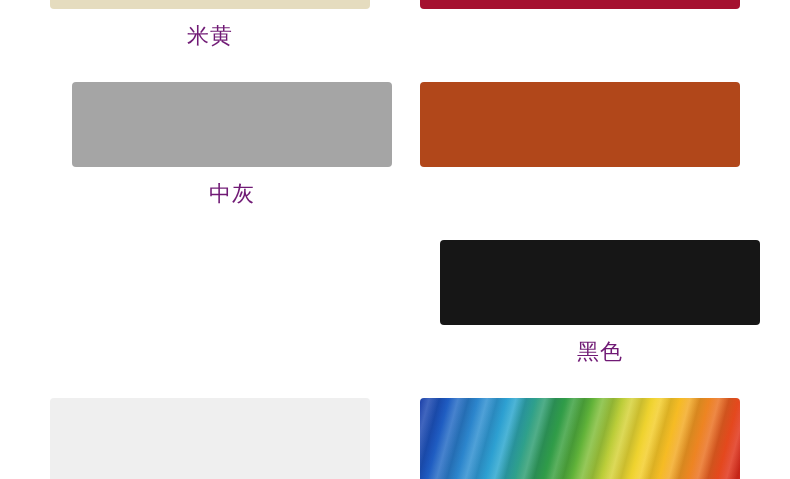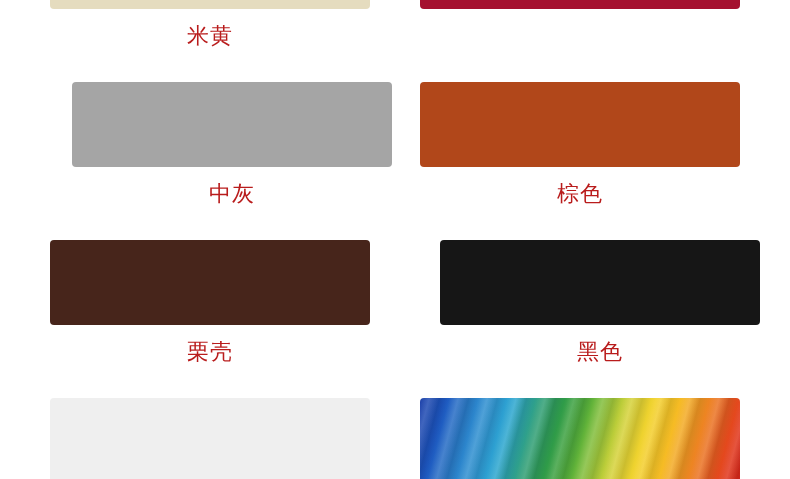--- a/index.html
+++ b/index.html
@@ -36,21 +36,21 @@
   .swatch-chip {
     width: 320px;
     border-radius: 4px;
     box-sizing: border-box;
   }
   .swatch-label {
     width: 320px;
     text-align: center;
     font-size: 22px;
     line-height: 30px;
-    color: #b91c1c;
+    color: #701a75;
     letter-spacing: 1px;
     margin-top: 12px;
     font-family: "Liberation Sans", "DejaVu Sans", sans-serif;
   }
 
   
   .rainbow {
     position: relative;
     overflow: hidden;
     background:
@@ -97,27 +97,22 @@
       <div class="swatch-chip" style="height:85px;background:#a5102f;"></div>
     </div>
 
     <div class="swatch-cell col-left" style="top:82px;margin-left:22px;">
       <div class="swatch-chip" style="height:85px;background:#a5a5a5;"></div>
       <div class="swatch-label">中灰</div>
     </div>
 
     <div class="swatch-cell col-right" style="top:82px;">
       <div class="swatch-chip" style="height:85px;background:#b1471a;"></div>
-      <div class="swatch-label">棕色</div>
     </div>
 
-    <div class="swatch-cell col-left" style="top:240px;">
-      <div class="swatch-chip" style="height:85px;background:#47251b;"></div>
-      <div class="swatch-label">栗壳</div>
-    </div>
 
     <div class="swatch-cell col-right" style="top:240px;margin-left:20px;">
       <div class="swatch-chip" style="height:85px;background:#161616;"></div>
       <div class="swatch-label">黑色</div>
     </div>
 
     <div class="swatch-cell col-left" style="top:398px;">
       <div class="swatch-chip" style="height:85px;background:#efefef;"></div>
       <div class="swatch-label"></div>
     </div>

